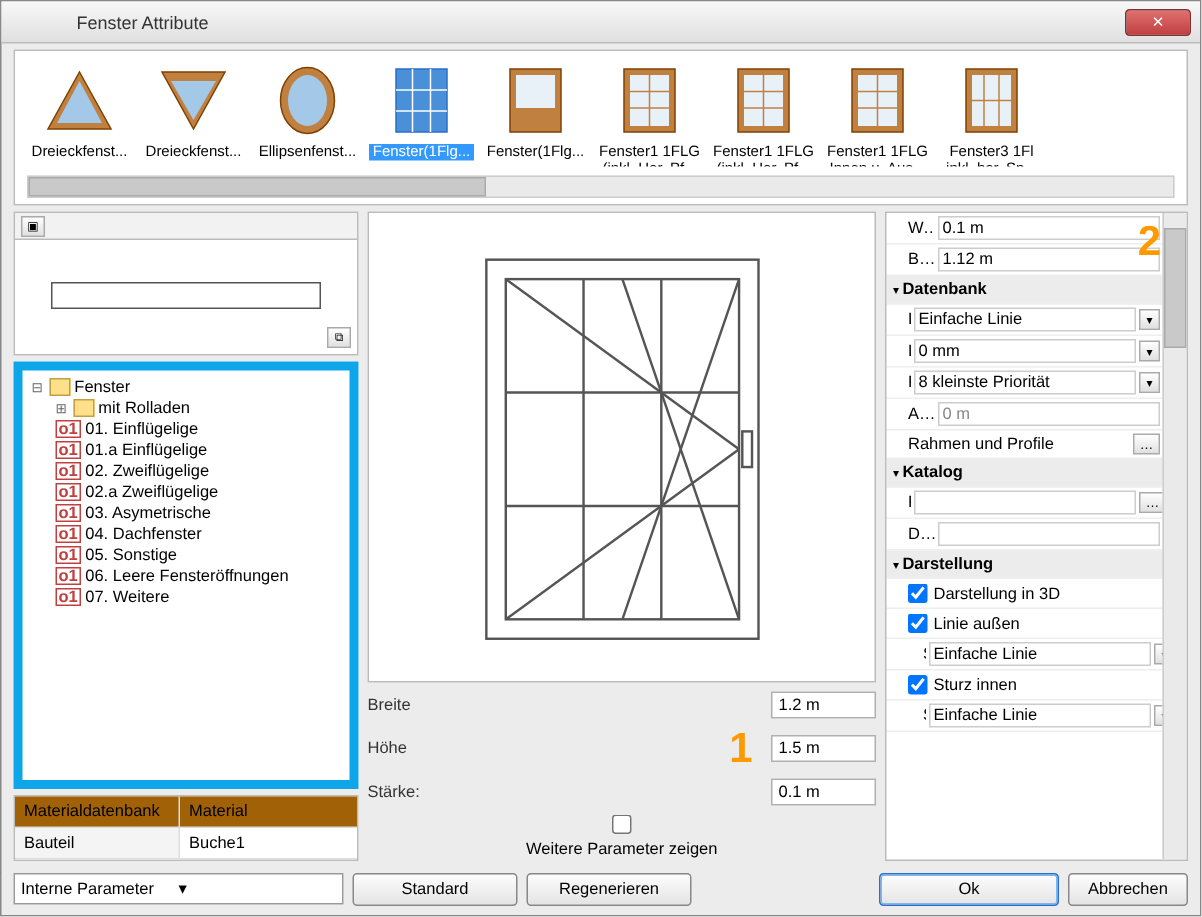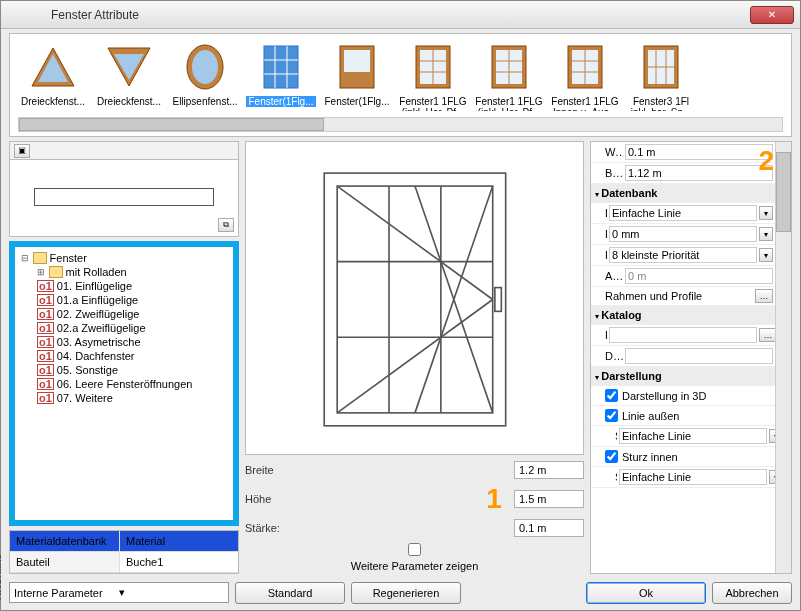--- a/index.html
+++ b/index.html
@@ -44,21 +44,21 @@
 .tree li.collapsed::before { content: "⊞"; }
 .ticon { width: 14px; height: 12px; display: inline-flex; align-items: center; justify-content: center; font-size: 11px; }
 .ticon.folder { background: #ffe08a; border: 1px solid #c0a040; }
 .ticon.red { background: #fff; border: 1px solid #c04040; color: #c04040; font-weight: bold; padding: 0 1px; width: auto; }
 
 .material-grid { border: 1px solid #bbb; background: #fff; font-size: 11px; }
 .mg-row { display: flex; }
 .mg-row > div { padding: 4px 6px; border-right: 1px solid #ddd; border-bottom: 1px solid #ddd; }
 .mg-row > div:first-child { width: 110px; background: #f4f4f4; }
 .mg-row > div:last-child { flex: 1; border-right: none; }
-.mg-row.header > div { background: #1d4ed8; font-weight: normal; }
+.mg-row.header > div { background: #a16207; font-weight: normal; }
 
 
 .preview3d { border: 1px solid #bbb; background: #fff; flex: 1; display: flex; align-items: center; justify-content: center; position: relative; }
 .preview3d svg { width: 70%; height: 90%; }
 
 .params { display: flex; flex-direction: column; gap: 4px; padding: 2px 0; }
 .param-row { display: flex; align-items: center; font-size: 11px; }
 .param-row .lbl { flex: 1; text-align: left; color: #333; }
 .param-row .val { width: 70px; border: 1px solid #b0b0b0; background: #fff; padding: 2px 4px; font-size: 11px; }
 .param-row .marker { width: 40px; font-size: 28px; font-weight: bold; color: #ff9900; text-align: center; }

